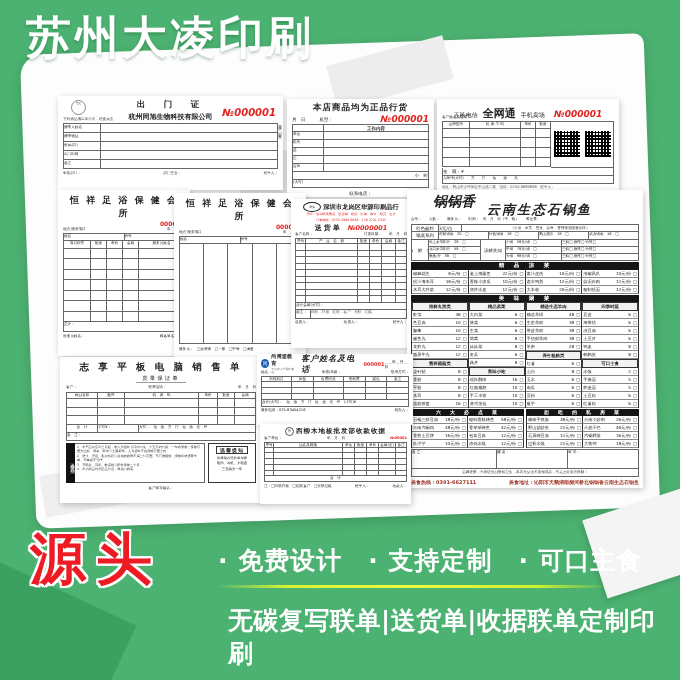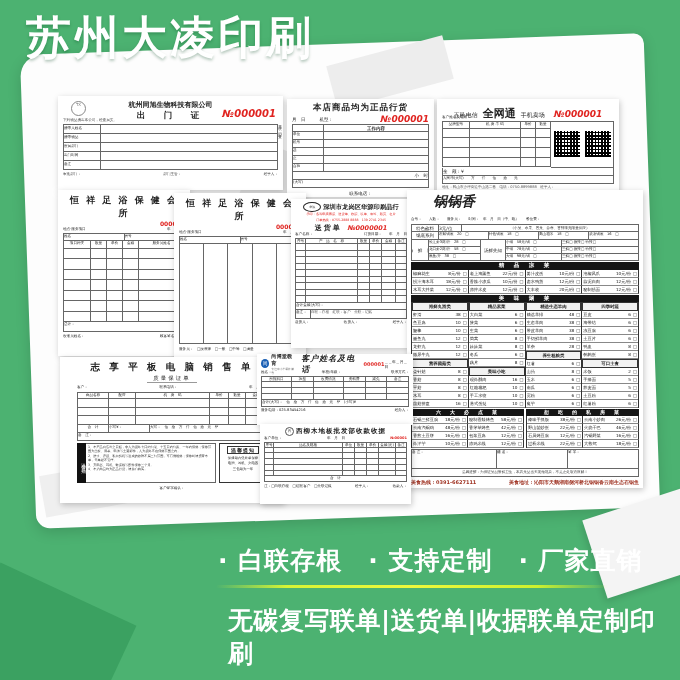--- a/index.html
+++ b/index.html
@@ -51,22 +51,22 @@
   <div class="shard" style="left:245px;top:148px;width:55px;height:70px;background:#eaeaea;transform:rotate(20deg);"></div>
   <div class="shard" style="left:42px;top:468px;width:90px;height:42px;background:#efefef;transform:rotate(-10deg);"></div>
   <div class="shard" style="left:592px;top:500px;width:120px;height:82px;background:#f4f4f4;transform:rotate(-18deg);box-shadow:-3px 3px 6px rgba(0,0,0,.12);"></div>
   <div class="shard" style="left:-34px;top:588px;width:150px;height:130px;background:#3ba161;transform:rotate(25deg);z-index:2;"></div>
 
   <div class="brand">苏州大凌印刷</div>
 
   <div class="f" style="left:58px;top:96px;width:215px;height:88px;padding:3px 5px;">
     <div style="position:relative;height:18px;">
       <div style="position:absolute;left:8px;top:1px;width:13px;height:13px;border-radius:50%;border:0.5px solid #888;font-size:4px;text-align:center;color:#777;">TX</div>
+      <div class="tt" style="font-size:8.5px;letter-spacing:5px;">出　门　证</div>
       <div class="tt" style="font-size:7px;margin-top:1px;">杭州同旭生物科技有限公司</div>
-      <div class="tt" style="font-size:8.5px;letter-spacing:5px;">出　门　证</div>
       <div class="red" style="position:absolute;right:2px;top:8px;font-size:10px;font-weight:bold;font-style:italic;">№000001</div>
     </div>
     <div class="xs" style="color:#444;">下列物品携出本公司，经查属实。</div>
     <div>
 
         <div class="row" style="height:9px;">
           <div class="cell xs" style="width:36px;border-bottom:none;display:flex;align-items:center;">携带人姓名</div>
           <div class="cell" style="flex:1;border-left:none;border-bottom:none;"></div>
         </div>
 
@@ -409,20 +409,21 @@
       <span>送货人：</span>
       <span>收货人：</span>
       <span>经手人：</span>
     </div>
     <div class="vtx" style="right:0px;top:60px;">第二联：客户联</div>
   </div>
 
   <div class="f" style="left:407px;top:190px;width:228px;height:292px;padding:3px 4px;">
     <div style="position:relative;height:24px;margin-left:20px;">
       <div style="position:absolute;left:2px;top:0;font-size:14px;font-weight:bold;font-style:italic;">锅锅香</div>
+      <div style="position:absolute;left:56px;top:8px;font-size:13px;font-weight:bold;font-style:italic;letter-spacing:2px;">云南生态石锅鱼</div>
     </div>
     <div class="xs" style="height:7px;">台号：　　人数：　　服务员：　　时间：　年　月　日（中、晚）　　餐位费：</div>
     <div class="row" style="height:8px;">
       <div class="cell s tt" style="width:26px;font-weight:normal;">特色蘸料</div>
       <div class="cell s" style="width:22px;border-left:none;">3元/位</div>
       <div class="cell xs" style="flex:1;border-left:none;text-align:center;line-height:7.5px;">（小菜、水果、香菜、蒜蓉、香辣味无限量供应）</div>
     </div>
     <div class="row" style="height:8px;">
       <div class="cell s tt" style="width:26px;border-top:none;font-weight:normal;">锅底系列</div>
       <div class="cell xs" style="flex:1;border-left:none;border-top:none;">石斛锅底　20　□</div>
@@ -876,21 +877,21 @@
       <div class="cell xs" style="flex:1;border-left:none;">赠 送：</div>
       <div class="cell xs" style="flex:1;border-left:none;">签 字：</div>
     </div>
     <div class="cell xs" style="border-top:none;text-align:center;line-height:6.5px;color:#444;">温馨提醒：为保证菜品新鲜卫生，本店菜品当天现做现卖，不足之处敬请谅解！</div>
     <div class="row" style="justify-content:space-between;margin-top:2.5px;color:#a03424;font-weight:bold;font-size:5px;">
       <span>美食热线：0391-6627111</span>
       <span>美食地址：沁阳市天鹅湖南侧河桥北锅锅香云南生态石锅鱼</span>
     </div>
   </div>
 
-  <div class="f" style="left:60px;top:357px;width:190px;height:138px;padding:4px 17px;">
+  <div class="f" style="left:60px;top:357px;width:190px;height:138px;padding:4px 6px;">
     <div class="tt" style="font-size:9.5px;letter-spacing:3px;">志 享 平 板 电 脑 销 售 单</div>
     <div class="tt" style="font-size:5.5px;font-weight:normal;letter-spacing:2px;border-bottom:0.5px solid #999;width:50px;margin:1px auto 2px;">质量保证单</div>
     <div class="row xs" style="justify-content:space-between;height:7px;">
       <span>客户：</span>
       <span>联系电话：</span>
       <span>年　月　日</span>
     </div>
     <div class="row" style="height:7px;">
       <div class="cell xs tt" style="width:30px;font-weight:normal;">商品名称</div>
       <div class="cell xs tt" style="width:26px;border-left:none;font-weight:normal;">配置</div>
@@ -1080,17 +1081,18 @@
     <div class="row" style="height:6px;">
         <div class="cell xs tt" style="flex:1;border-top:none;font-weight:normal;">合　计</div>
       </div>
     <div class="row xs" style="justify-content:space-between;margin-top:1.5px;">
       <span>注：□白联存根　□红联客户　□黄联记账</span>
       <span>经手人：</span>
       <span>收款人：</span>
     </div>
   </div>
 
-  <div class="promo1">· 白联存根　· 支持定制　· 厂家直销</div>
+  <div class="src" style="top:522px;">源头</div>
+  <div class="promo1">· 免费设计　· 支持定制　· 可口主食</div>
   <div class="yline"></div>
   <div class="promo2">无碳复写联单|送货单|收据联单定制印刷</div>
 
 </div>
 
 </body></html>

